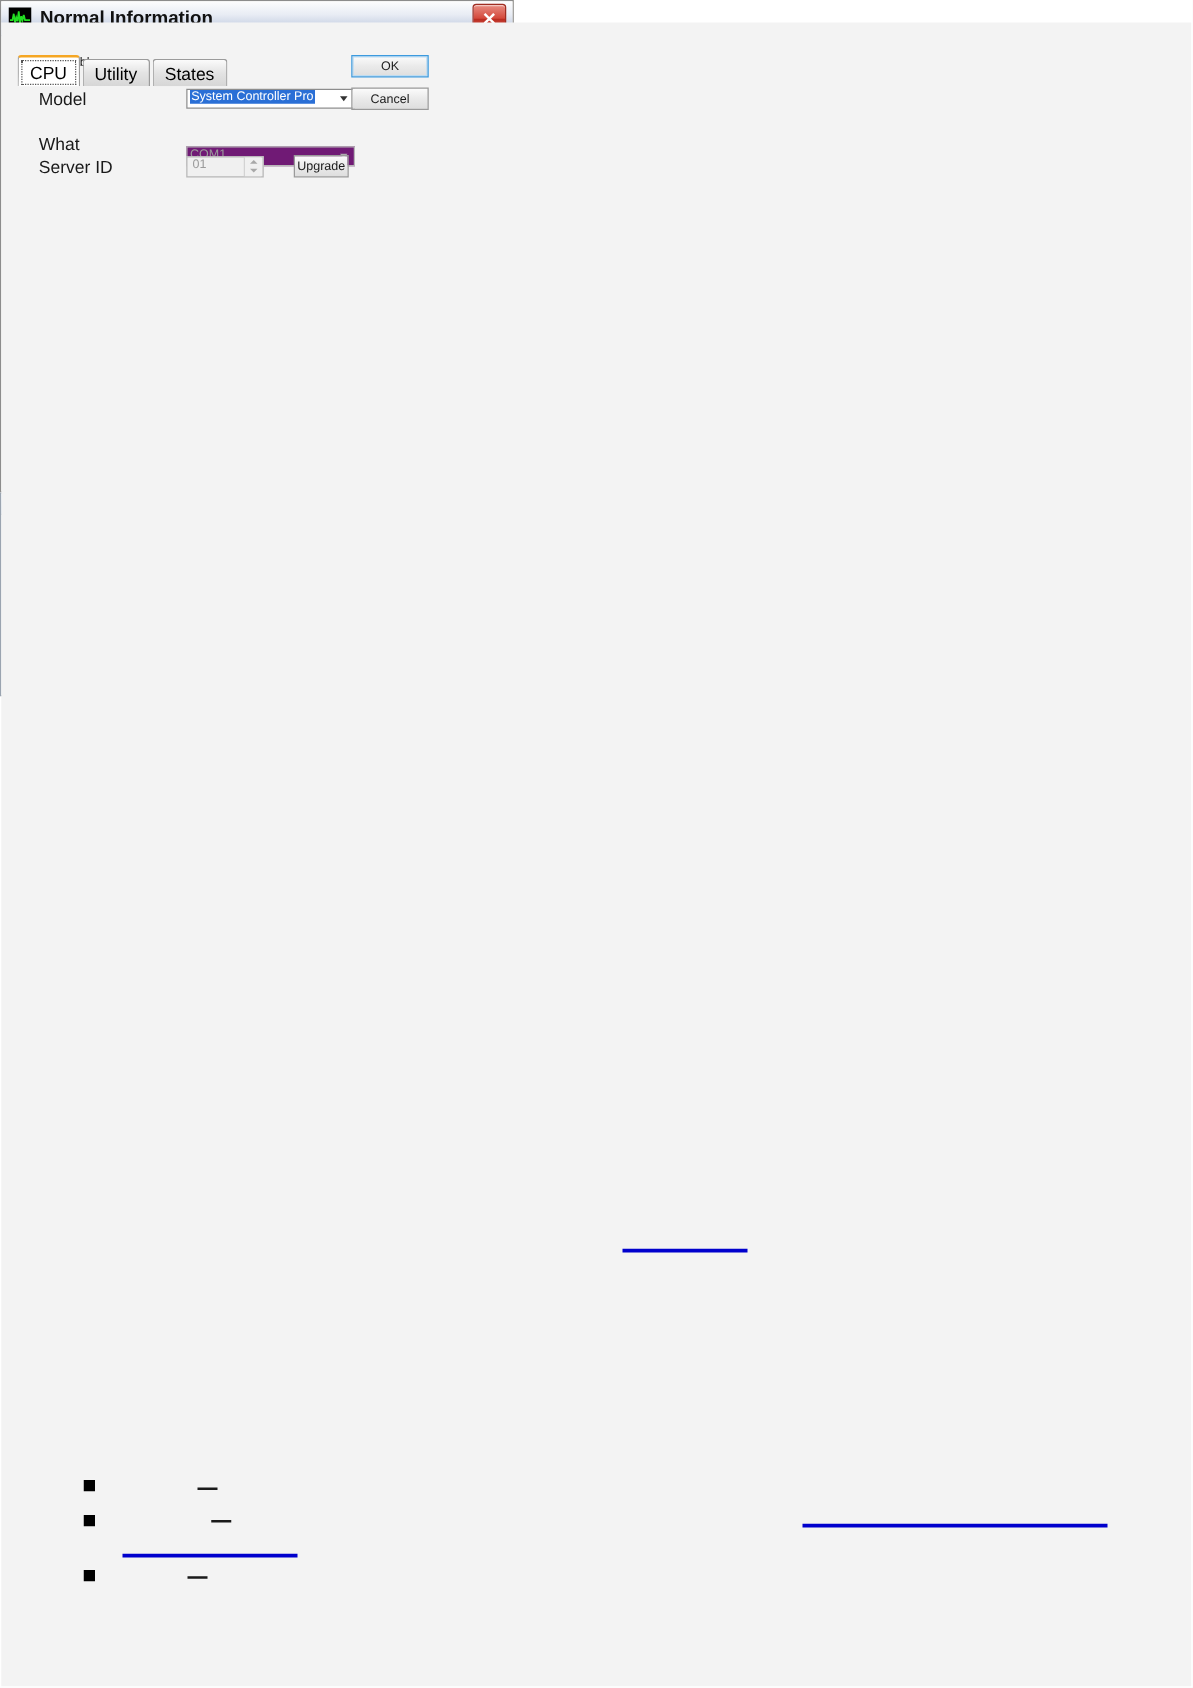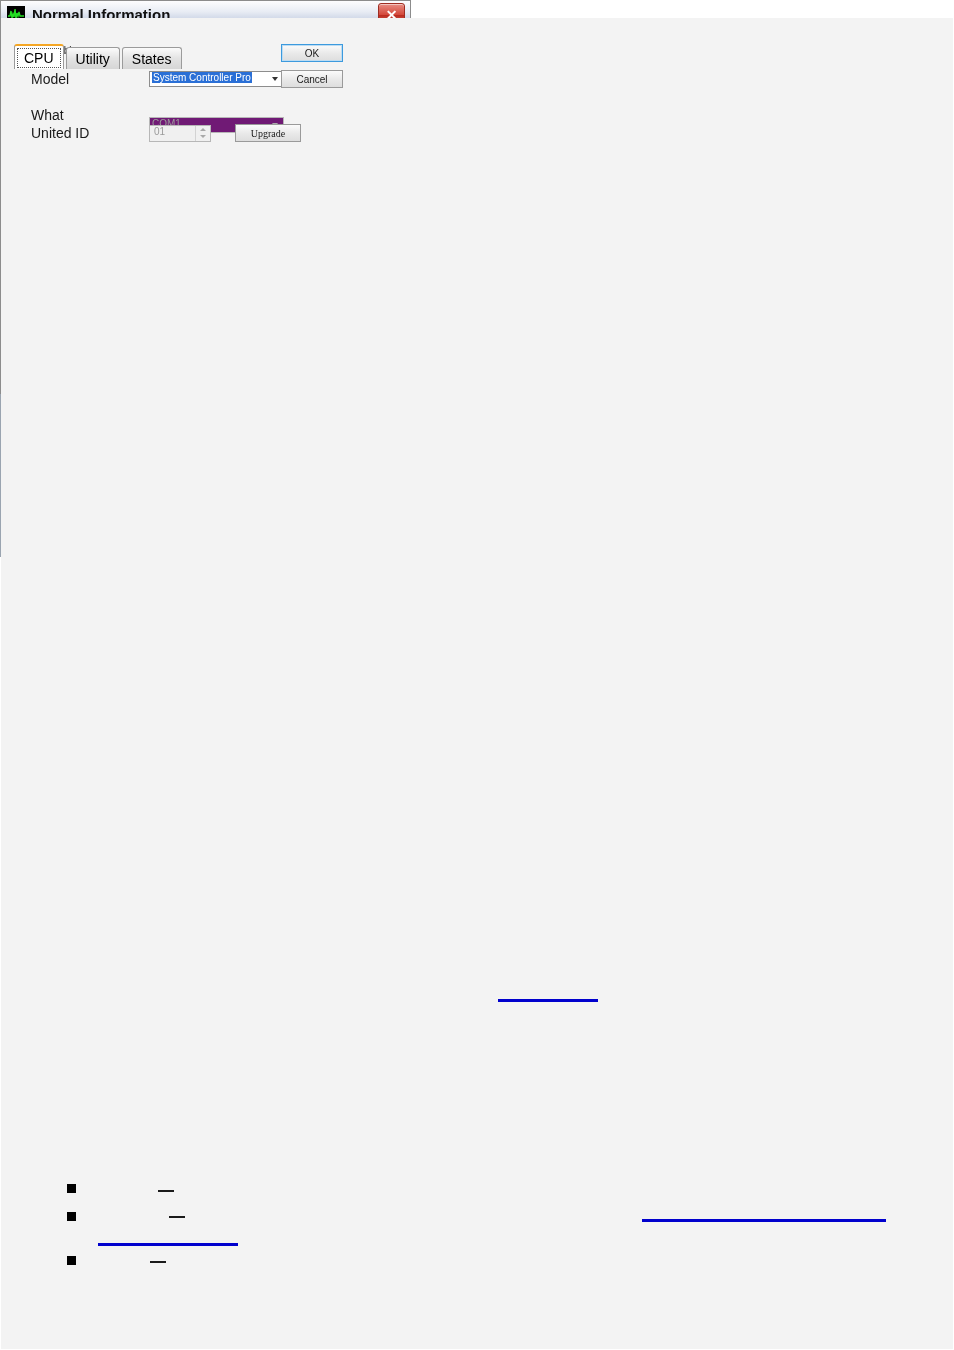--- a/index.html
+++ b/index.html
@@ -498,21 +498,21 @@
     border: 1px solid #9a9a9a;
     display: flex; align-items: center; justify-content: center;
     font-size: 10px;
     color: #1a1a1a;
     box-sizing: border-box;
   }
   .sc-button.ok {
     border: 1px solid #3c9ade;
     box-shadow: 0 0 0 1px #bddcf2 inset;
   }
-  .sc-button.wide { width: 66px; font-family: Liberation Serif, serif; }
+  .sc-button.wide { width: 44px; }
 
   
   .bullet-sq {
     position: absolute;
     width: 9px; height: 9px;
     background: #000;
   }
   .dash-mark {
     position: absolute;
     height: 2px;
@@ -730,21 +730,21 @@
       <span class="sc-label">What</span>
       <div class="sc-combo disabled" style="margin-left:54px;">
         <span class="txt">COM1</span>
         <span class="scbtn">
             <span class="mini-caret dim"></span>
           </span>
       </div>
     </div>
 
     <div class="sc-row" style="left:30px; top:106px;">
-      <span class="sc-label">United ID</span>
+      <span class="sc-label">Server ID</span>
       <div class="sc-spin" style="margin-left:54px;">
         <span>01</span>
         <span class="spinbtns">
           <span class="spin-half">
               <span class="spin-up"></span>
             </span>
           <span class="spin-half">
               <span class="spin-dn"></span>
             </span>
         </span>

